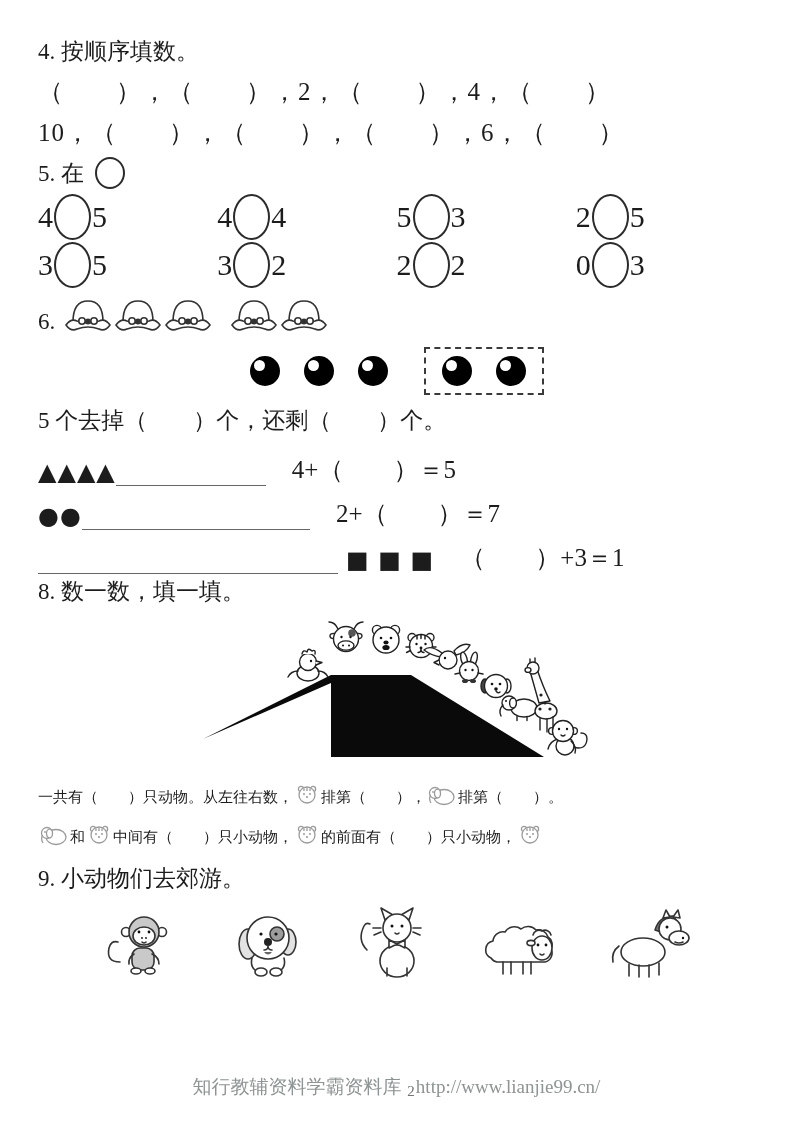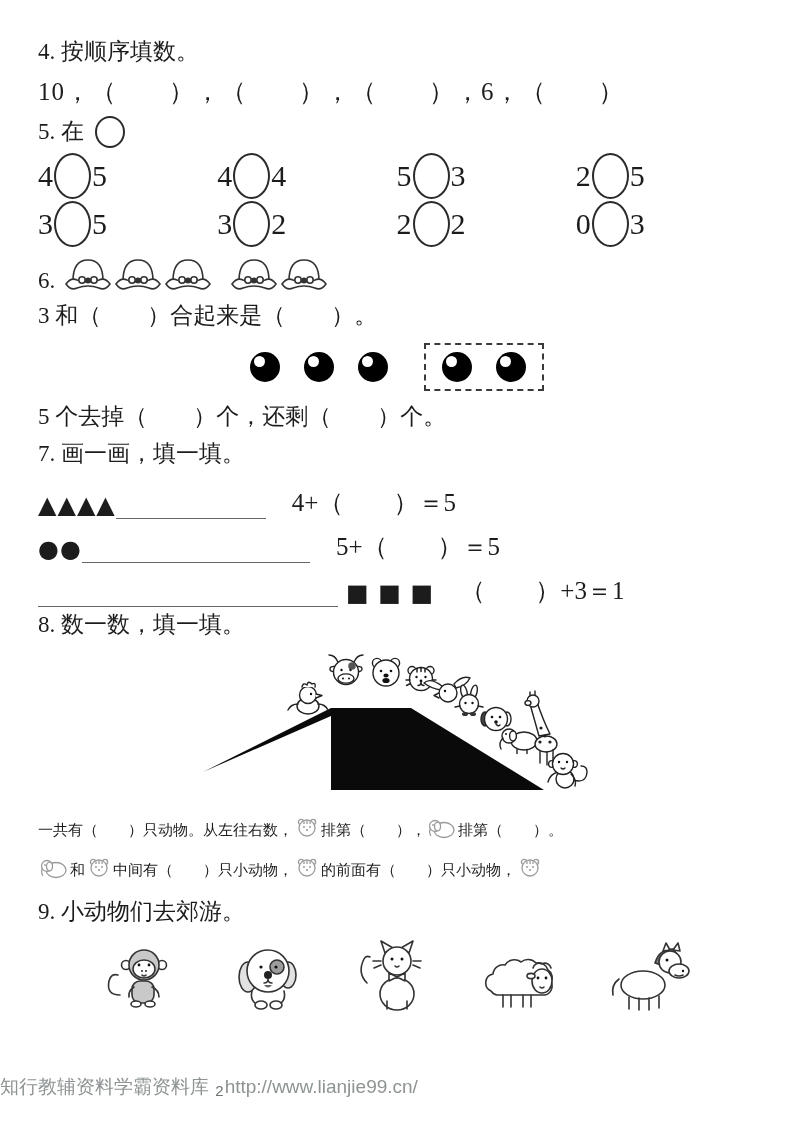--- a/index.html
+++ b/index.html
@@ -3,21 +3,21 @@
 <meta charset="utf-8">
 <style>
   html,body{margin:0;padding:0;background:#fff;}
   .page{
     position:relative;width:793px;height:1122px;margin:4px auto;background:#fff;
     font-family:"Liberation Serif","DejaVu Serif",serif;color:#1c1c1c;
     padding:30px 38px 0;box-sizing:border-box;overflow:hidden;
   }
   .title{font-size:23px;margin:2px 0 6px;}
   .numline{font-size:25px;letter-spacing:1px;margin:8px 0;white-space:nowrap;}
-  .q5line{font-size:23px;display:flex;align-items:flex-start;gap:10px;margin:6px 0 4px;}
+  .q5line{font-size:23px;display:flex;align-items:center;gap:10px;margin:6px 0 4px;}
   .inline-circle{display:inline-block;width:26px;height:28px;border:2px solid #2b2b2b;border-radius:50%;margin:0 1px;}
   .cmp-grid{display:grid;grid-template-columns:repeat(4,1fr);margin:0 0 6px;}
   .cmp{display:flex;align-items:center;font-size:30px;height:48px;}
   .cmp-circle{width:33px;height:42px;border:2px solid #2b2b2b;border-radius:50%;margin:0 1px;flex:none;}
   .q6row{display:flex;align-items:flex-end;gap:8px;font-size:23px;margin-top:2px;}
   .hats{display:flex;align-items:flex-end;}
   .hat-gap{width:16px;}
   .textline{font-size:23px;margin:6px 0;}
   .balls{display:flex;align-items:center;justify-content:center;gap:24px;margin:12px 0 10px;}
   .ball{width:30px;height:30px;border-radius:50%;background:#000;position:relative;flex:none;}
@@ -25,31 +25,32 @@
   .dashed-box{display:flex;gap:24px;border:2.5px dashed #3a3a3a;padding:7px 16px;margin-left:12px;}
   .q7row{display:flex;align-items:flex-end;font-size:25px;height:44px;}
   .shapes{font-family:"DejaVu Sans",sans-serif;font-size:24px;line-height:1;margin-bottom:2px;letter-spacing:1px;}
   .uline{border-bottom:1.6px solid #666;height:34px;flex:none;}
   .equation{margin-left:26px;white-space:nowrap;}
   .slide-fig{margin:6px 0 0 160px;}
   .q8p{font-size:15px;line-height:40px;margin:8px 0 6px;}
   .icon-inline{vertical-align:-5px;margin:0 2px;}
   .q9row{display:flex;justify-content:space-between;align-items:flex-end;padding:6px 60px 2px 66px;}
   .footer{
-    position:absolute;left:0;right:0;bottom:26px;
-    font-family:Liberation Sans, sans-serif;font-size:19px;color:#8e9393;
+    position:absolute;left:0;right:0;bottom:26px;text-align:center;
+    font-family:Liberation Serif, serif;font-size:19px;color:#8e9393;
   }
   .page-num{color:#6f7474;font-size:15px;vertical-align:-3px;margin:0 1px;}
 </style>
 </head>
 <body>
 
 <div class="page">
 
   <div class="title">4. 按顺序填数。</div>
+  <div class="numline">（　　），（　　），2，（　　），4，（　　）</div>
   <div class="numline">10，（　　），（　　），（　　），6，（　　）</div>
 
   <div class="q5line">
     <span>5. 在</span>
     <span class="inline-circle"></span>
   </div>
   <div class="cmp-grid">
     <div class="cmp">
         <span>4</span>
         <span class="cmp-circle"></span>
@@ -126,43 +127,41 @@
         </svg>
       <svg class="hat" width="50" height="40" viewBox="0 0 50 40" fill="#fff" stroke="#333" stroke-width="1.6">
           <path d="M10 27 Q10 6 25 6 Q40 6 40 27 Z"></path>
           <path d="M3 30 q5 -7 11 -4 q11 4 22 0 q6 -3 11 4 q-5 7 -11 4 q-11 -4 -22 0 q-6 3 -11 -4 z"></path>
           <circle cx="19" cy="26" r="3.2"></circle>
           <circle cx="31" cy="26" r="3.2"></circle>
           <circle cx="25" cy="26.5" r="2.1" fill="#333"></circle>
         </svg>
     </span>
   </div>
-  <div class="textline">3 和（　　）合起来是（　　）。</div>
 
   <div class="balls">
     <span class="ball"></span>
     <span class="ball"></span>
     <span class="ball"></span>
     <span class="dashed-box">
       <span class="ball"></span>
       <span class="ball"></span>
     </span>
   </div>
   <div class="textline">5 个去掉（　　）个，还剩（　　）个。</div>
 
-  <div class="title">7. 画一画，填一填。</div>
   <div class="q7row">
     <span class="shapes">▲▲▲▲</span>
     <span class="uline" style="width:150px"></span>
     <span class="equation">4+（　　）＝5</span>
   </div>
   <div class="q7row">
     <span class="shapes">●●</span>
     <span class="uline" style="width:228px"></span>
-    <span class="equation">5+（　　）＝5</span>
+    <span class="equation">2+（　　）＝7</span>
   </div>
   <div class="q7row">
     <span class="uline" style="width:300px"></span>
     <span class="shapes" style="margin-left:8px">■ ■ ■</span>
     <span class="equation">（　　）+3＝1</span>
   </div>
 
   <div class="title">8. 数一数，填一填。</div>
 
   <div class="slide-fig">

